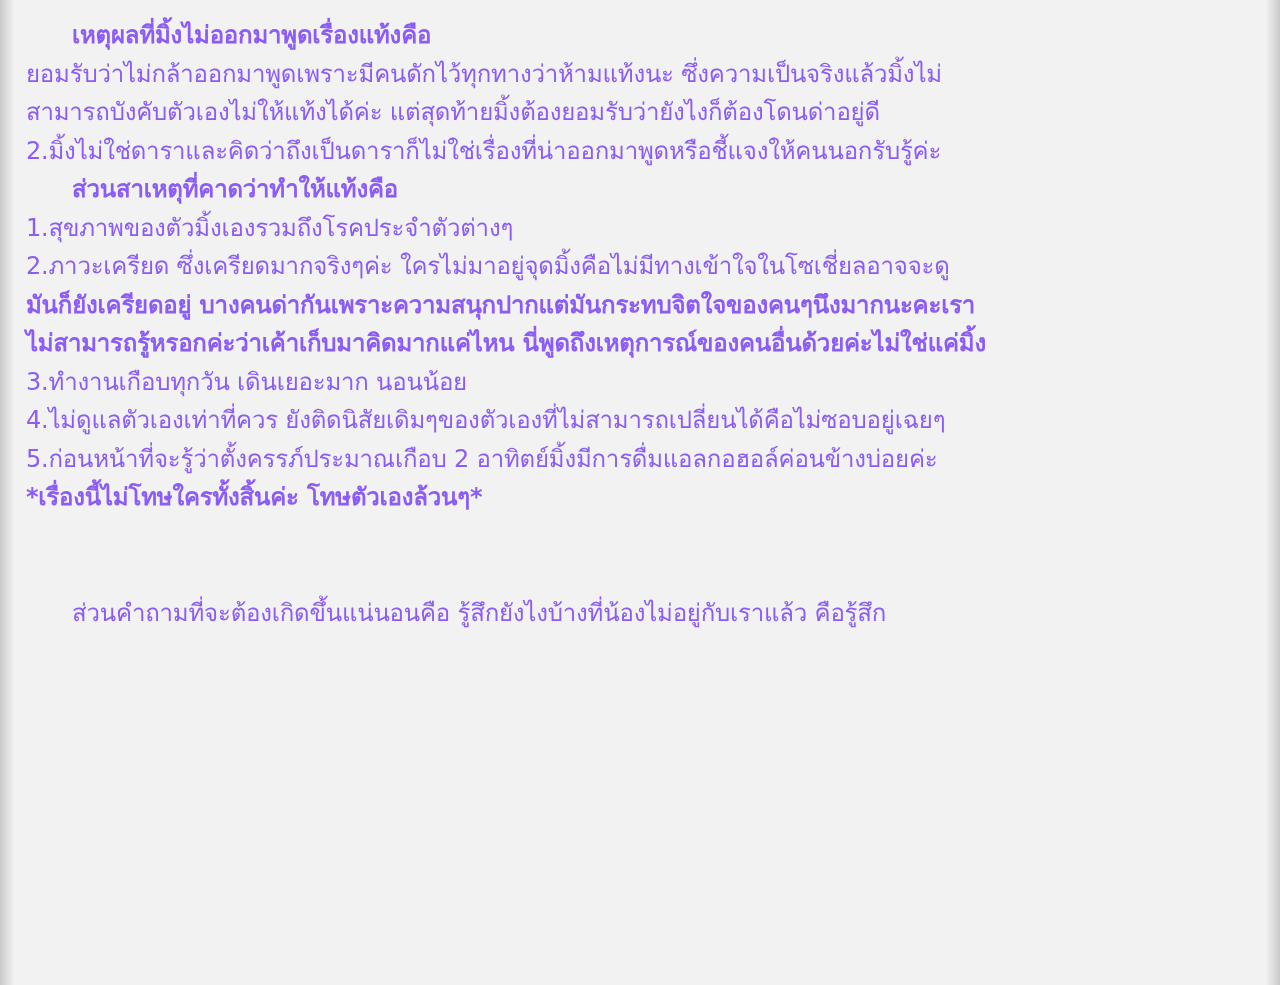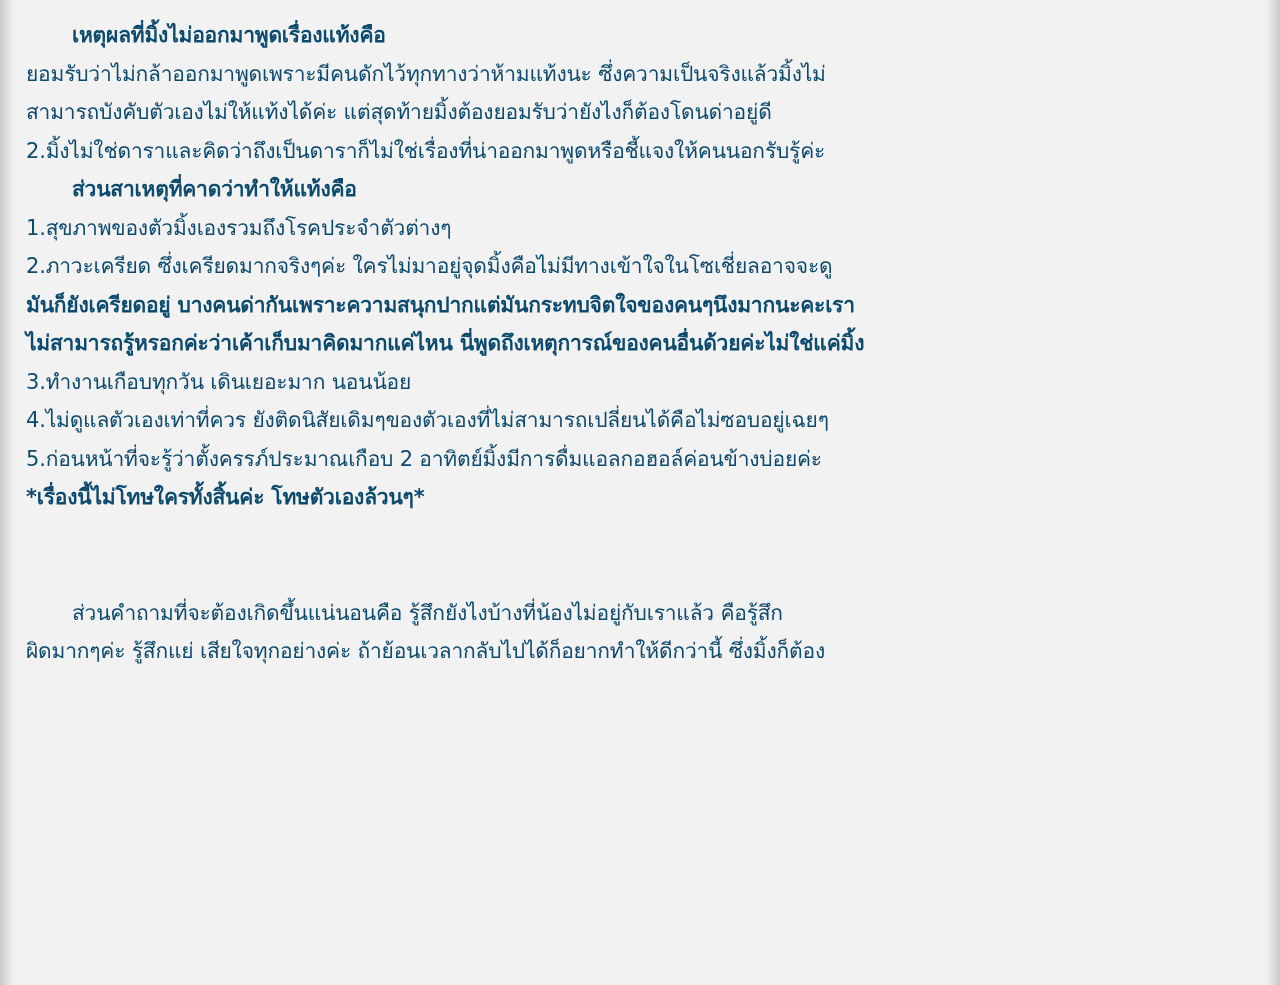--- a/index.html
+++ b/index.html
@@ -36,22 +36,22 @@
     width: 14px; height: 100%;
     background: linear-gradient(to left, #c9c9c9, #f2f2f2);
     pointer-events: none;
   }
   .content {
     position: relative;
     padding: 16px 26px 0 26px;
     box-sizing: border-box;
   }
   .line {
-    color: #0c4a6e;
-    font-size: 21px;
+    color: #8b5cf6;
+    font-size: 24px;
     line-height: 38.5px;
     white-space: pre-wrap;
     letter-spacing: -0.2px;
   }
   .line.bold {
     font-weight: bold;
   }
   .line.indent {
     text-indent: 46px;
   }
@@ -80,16 +80,15 @@
     <div class="line bold">ไม่สามารถรู้หรอกค่ะว่าเค้าเก็บมาคิดมากแค่ไหน นี่พูดถึงเหตุการณ์ของคนอื่นด้วยค่ะไม่ใช่แค่มิ้ง</div>
     <div class="line">3.ทำงานเกือบทุกวัน เดินเยอะมาก นอนน้อย</div>
     <div class="line">4.ไม่ดูแลตัวเองเท่าที่ควร ยังติดนิสัยเดิมๆของตัวเองที่ไม่สามารถเปลี่ยนได้คือไม่ซอบอยู่เฉยๆ</div>
     <div class="line">5.ก่อนหน้าที่จะรู้ว่าตั้งครรภ์ประมาณเกือบ 2 อาทิตย์มิ้งมีการดื่มแอลกอฮอล์ค่อนข้างบ่อยค่ะ</div>
     <div class="line bold">*เรื่องนี้ไม่โทษใครทั้งสิ้นค่ะ โทษตัวเองล้วนๆ*</div>
 
     <div class="blank-line"></div>
     <div class="blank-line"></div>
 
     <div class="line indent">ส่วนคำถามที่จะต้องเกิดขึ้นแน่นอนคือ รู้สึกยังไงบ้างที่น้องไม่อยู่กับเราแล้ว คือรู้สึก</div>
-    <div class="line">ผิดมากๆค่ะ รู้สึกแย่ เสียใจทุกอย่างค่ะ ถ้าย้อนเวลากลับไปได้ก็อยากทำให้ดีกว่านี้ ซึ่งมิ้งก็ต้อง</div>
 
   </div>
 </div>
 
 </body></html>

